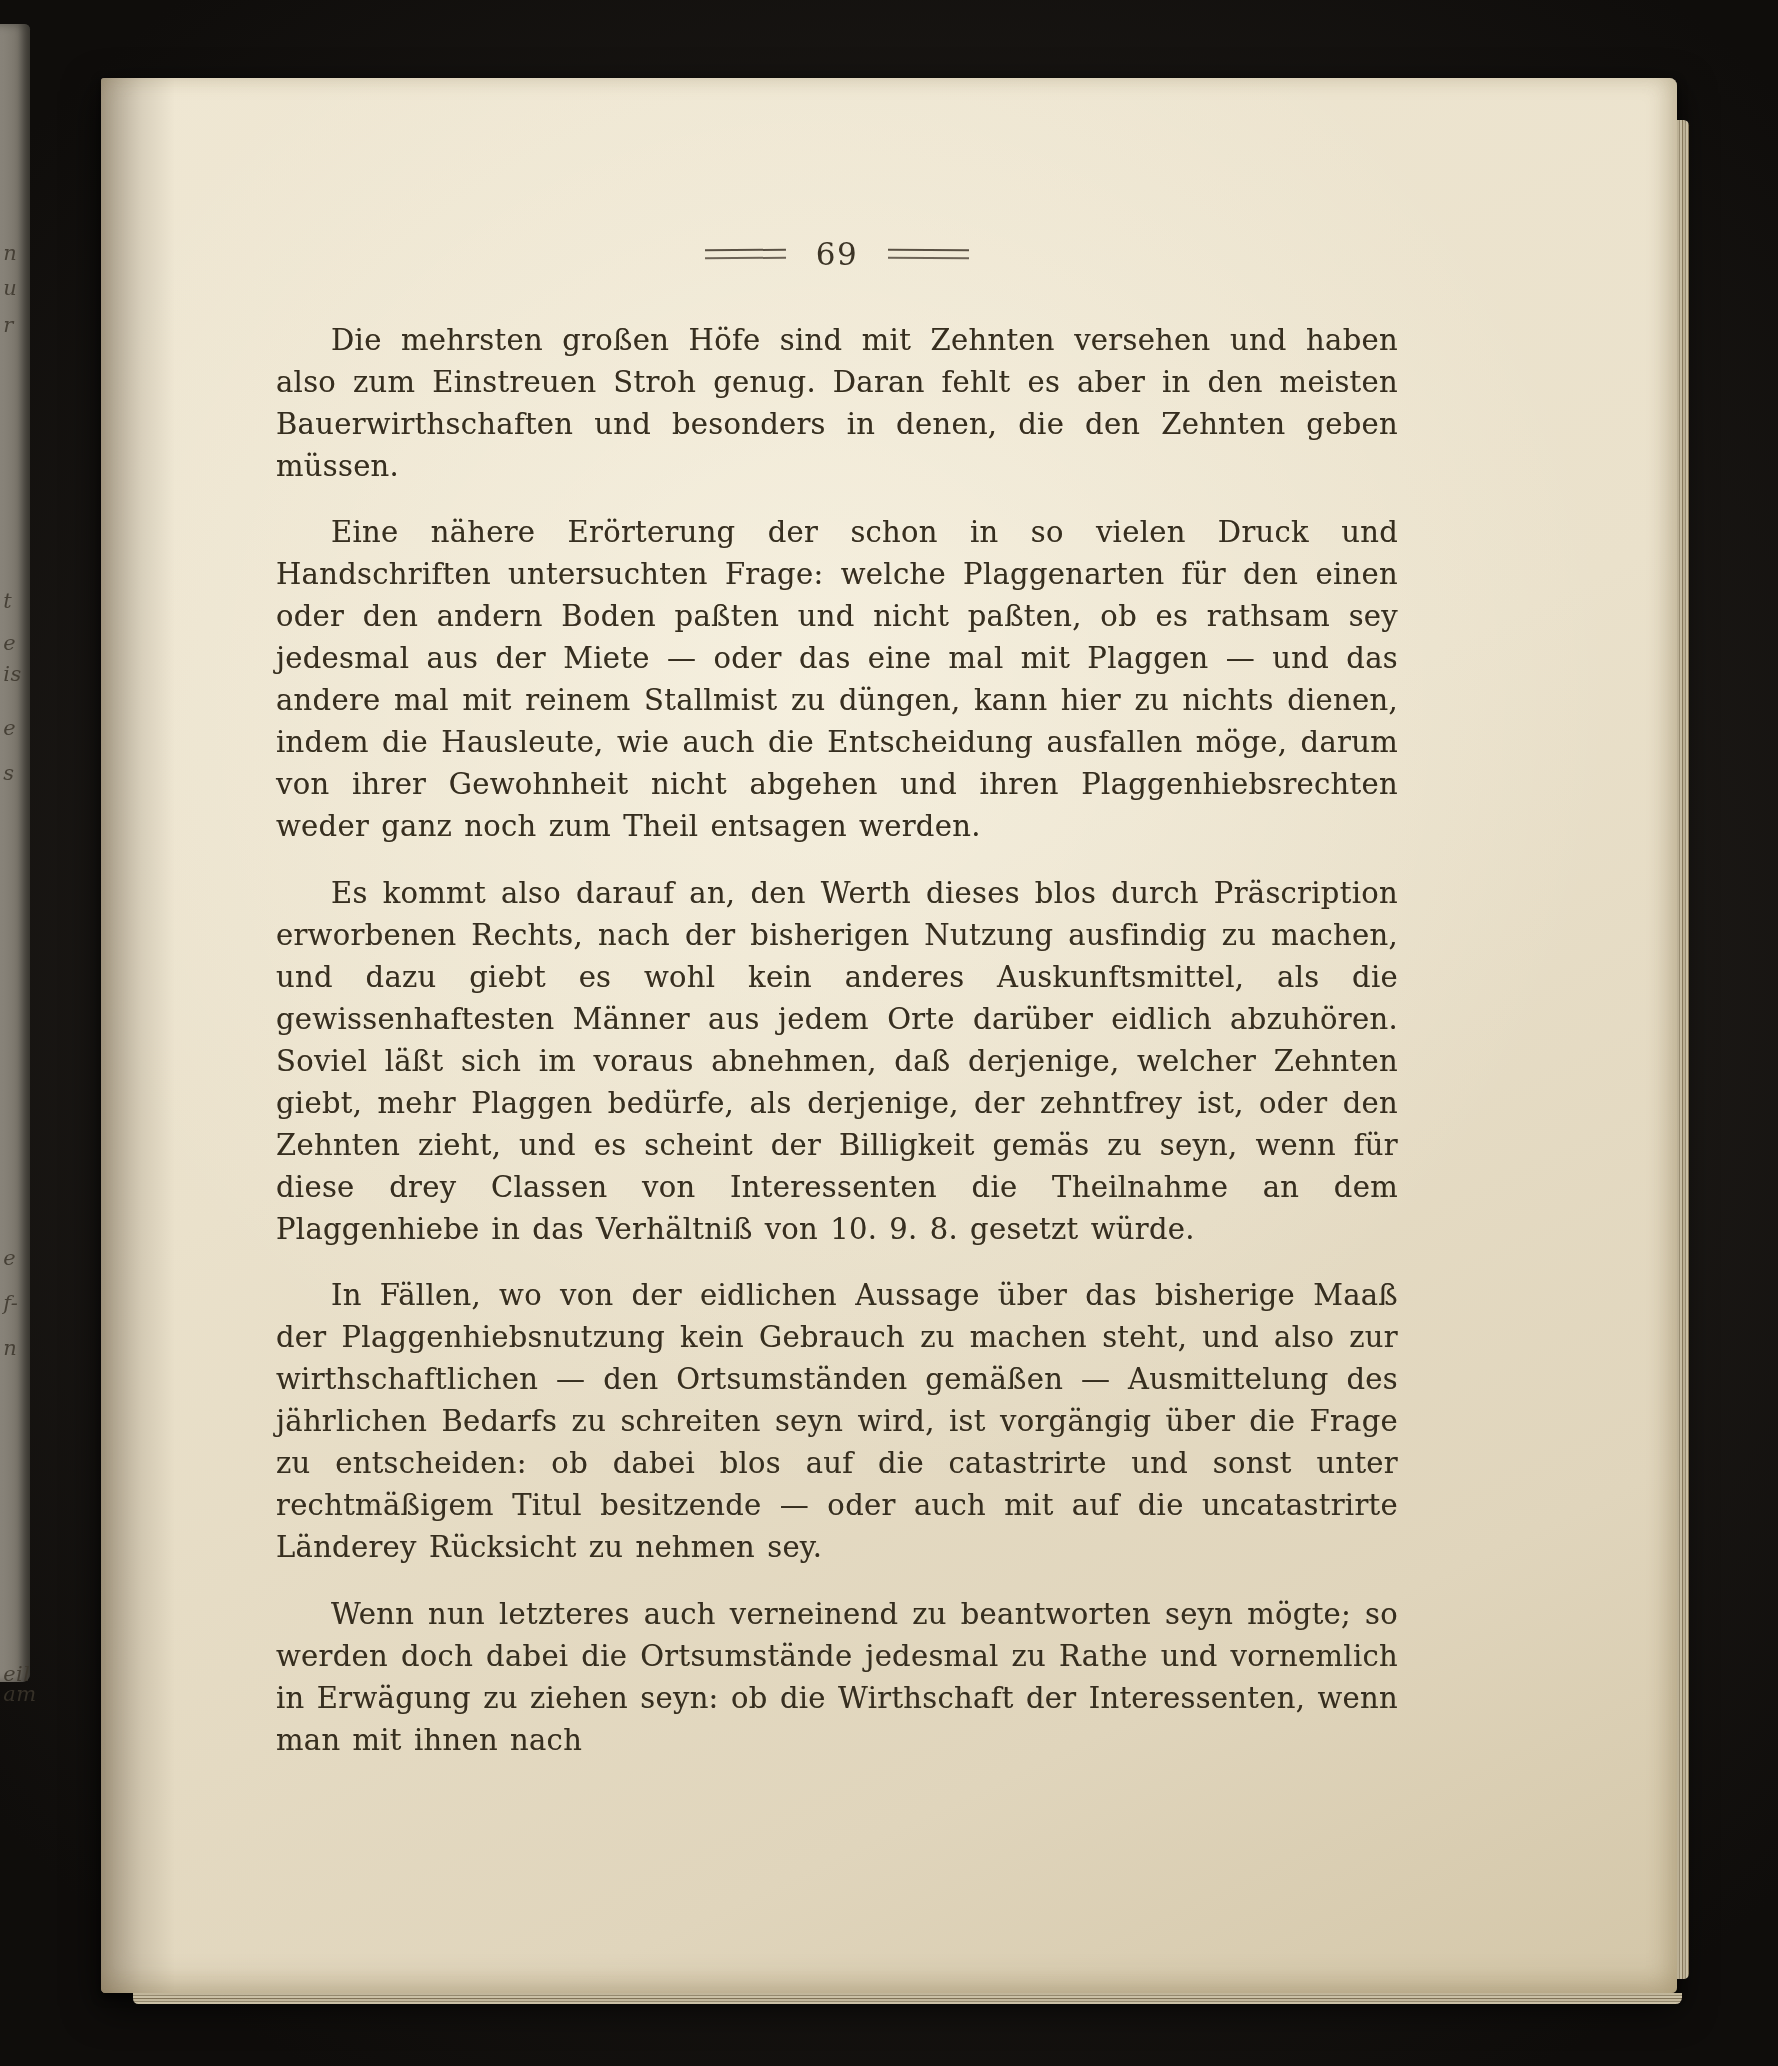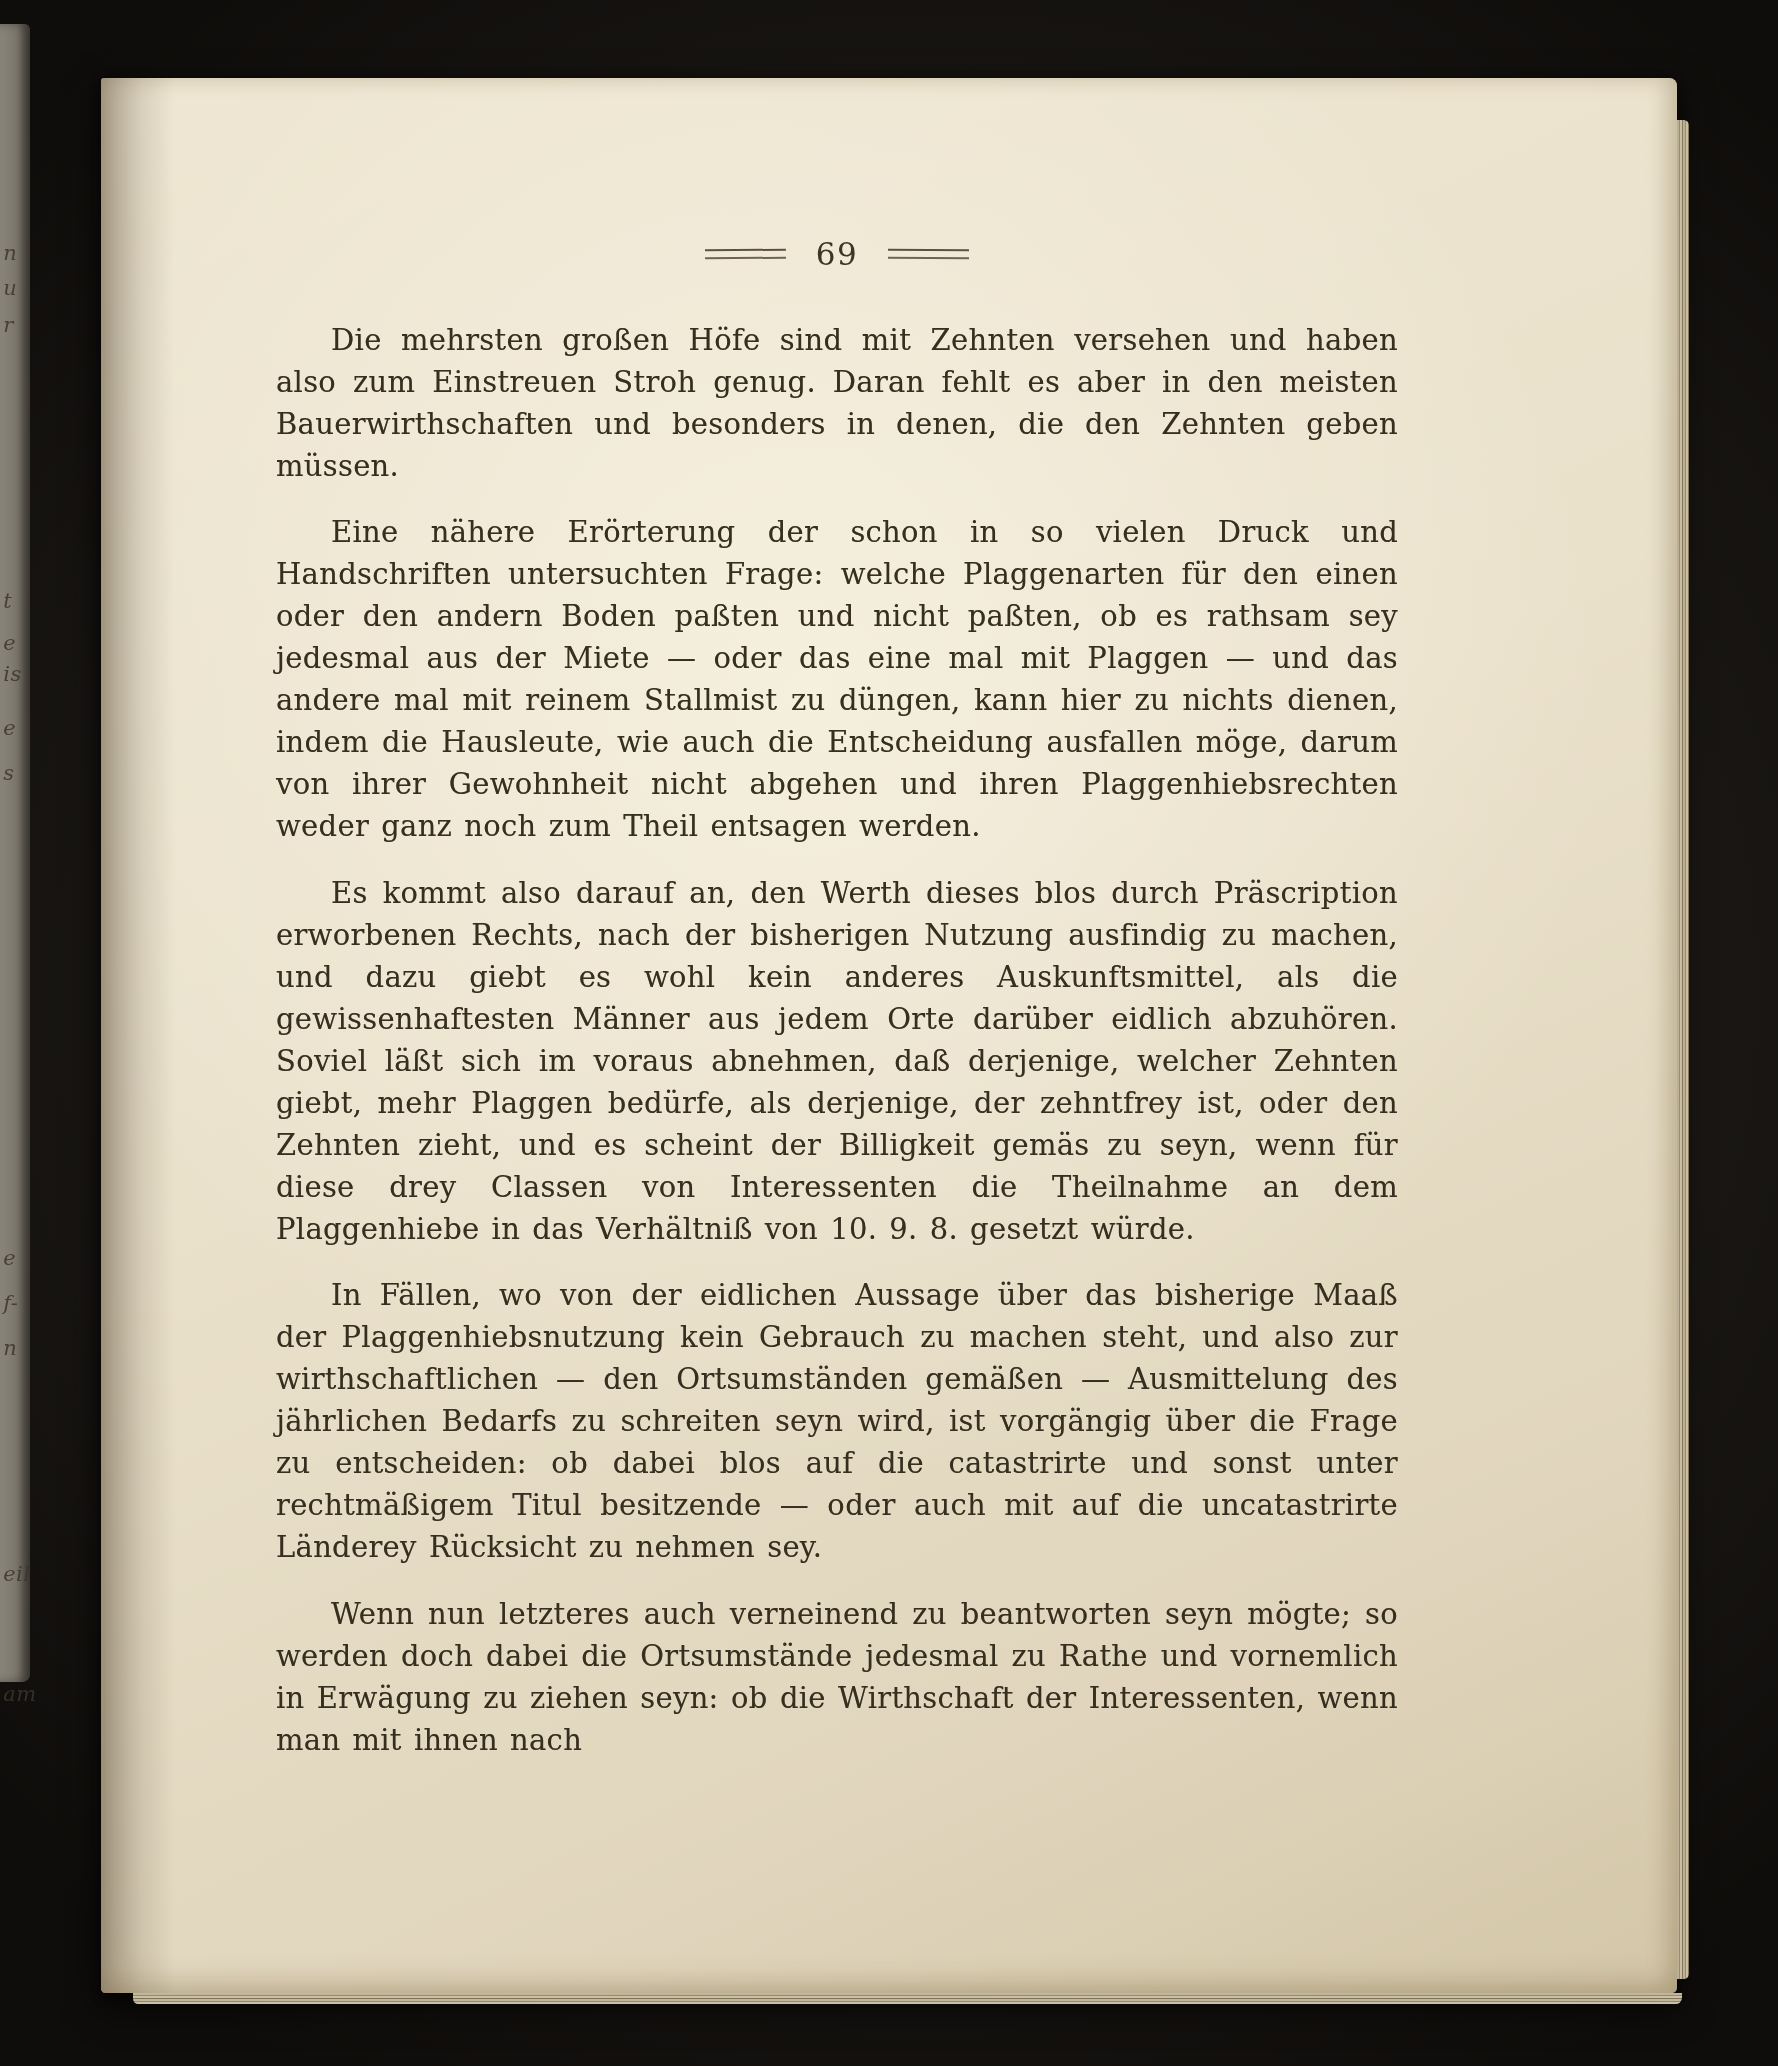--- a/index.html
+++ b/index.html
@@ -162,21 +162,21 @@
     <span class="margin-fragment" style="top:254px">u</span>
     <span class="margin-fragment" style="top:291px">r</span>
     <span class="margin-fragment" style="top:567px">t</span>
     <span class="margin-fragment" style="top:609px">e</span>
     <span class="margin-fragment" style="top:640px">is</span>
     <span class="margin-fragment" style="top:694px">e</span>
     <span class="margin-fragment" style="top:739px">s</span>
     <span class="margin-fragment" style="top:1224px">e</span>
     <span class="margin-fragment" style="top:1269px">f-</span>
     <span class="margin-fragment" style="top:1314px">n</span>
-    <span class="margin-fragment" style="top:1540px">eil</span>
+    <span class="margin-fragment" style="top:1640px">eil</span>
     <span class="margin-fragment" style="top:1660px">am</span>
   </div>
 
   <div class="book-page">
 
     <div class="page-stack-right"></div>
     <div class="page-stack-bottom"></div>
 
     <div class="text-block">
 

